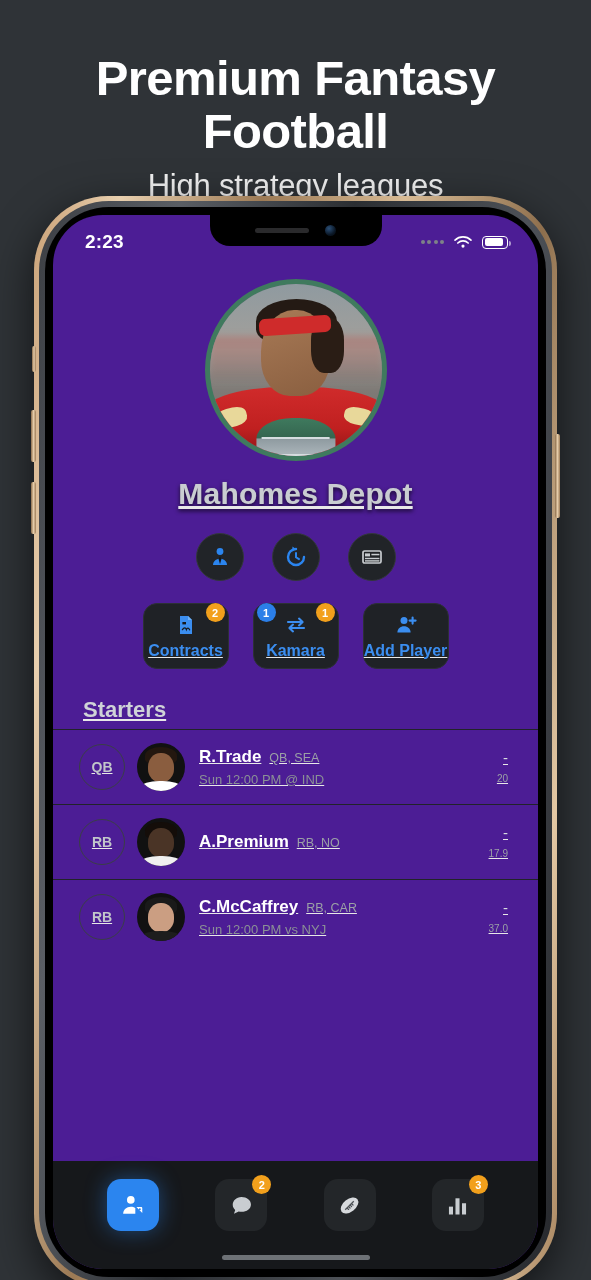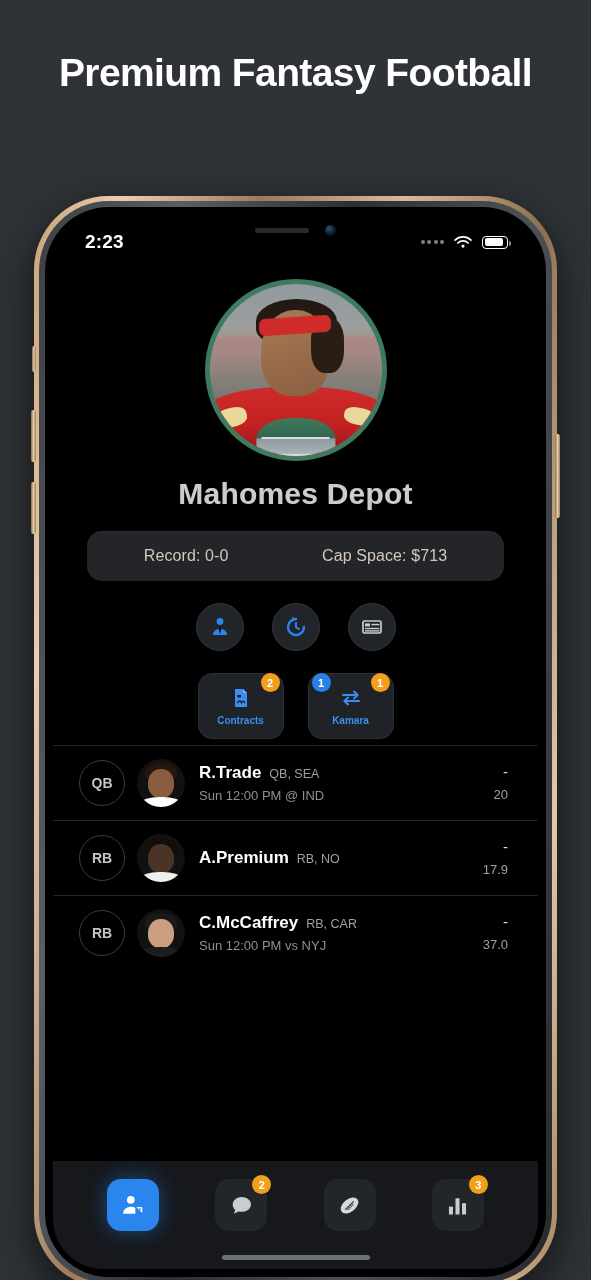--- a/index.html
+++ b/index.html
@@ -6,21 +6,21 @@
   html, body {
     width:591px; height:1280px;
     background:#2f3337;
     font-family:"Liberation Sans", sans-serif;
     overflow:hidden;
   }
 
   
   .promo { padding-top:52px; text-align:center; }
   .promo-title {
-    font-size:39px; font-weight:bold; color:#ffffff;
+    font-size:49px; font-weight:bold; color:#ffffff;
     letter-spacing:-0.6px; line-height:1.08;
   }
   .promo-sub {
     font-size:31px; font-weight:400; color:#f2f2f2;
     margin-top:10px; letter-spacing:-0.2px;
   }
 
   
   .phone-wrap { position:absolute; left:34px; top:196px; width:523px; height:1092px; }
   .phone-frame {
@@ -33,21 +33,21 @@
     position:absolute; left:5px; top:5px; right:5px; bottom:5px;
     border-radius:70px;
     background:linear-gradient(100deg,#3c3f44 0%,#5a5e64 20%,#2b2e32 45%,#4d5157 70%,#26282c 100%);
   }
   .phone-bezel {
     position:absolute; left:11px; top:11px; right:11px; bottom:11px;
     border-radius:64px; background:#000;
   }
   .screen {
     position:absolute; left:19px; top:19px; right:19px; bottom:19px;
-    border-radius:50px; background:#000000; overflow:hidden;
+    border-radius:50px; background:#4c1d95; overflow:hidden;
   }
 
   
   .btn-side { position:absolute; background:linear-gradient(90deg,#8b6c4a,#e5cba8,#9d7c58); border-radius:2px; }
   .btn-silent { left:-2px; top:150px; width:4px; height:26px; }
   .btn-volup  { left:-3px; top:214px; width:5px; height:52px; }
   .btn-voldn  { left:-3px; top:286px; width:5px; height:52px; }
   .btn-power  { right:-3px; top:238px; width:5px; height:84px; }
 
   
@@ -74,21 +74,21 @@
   .notch {
     position:absolute; left:50%; transform:translateX(-50%); top:0;
     width:172px; height:31px; background:#000;
     border-radius:0 0 20px 20px; z-index:8;
     display:flex; align-items:center; justify-content:center; gap:16px;
   }
   .speaker { width:54px; height:5px; background:#2a2a2c; border-radius:3px; }
   .camera { width:11px; height:11px; border-radius:50%; background:radial-gradient(circle at 36% 32%,#2b4f77,#0a1624 62%,#05080d); }
 
   
-  .app { padding:0 0 0 0; color:#e8e8e8; }
+  .app { padding:0 0 0 0; color:#e8e8e8;text-decoration:underline; }
 
   .avatar-wrap { display:flex; justify-content:center; margin-top:16px; }
   .avatar {
     width:182px; height:182px; border-radius:50%;
     border:5px solid #3f7a5e; position:relative; overflow:hidden;
     background:#5a6b71;
   }
   .av-sky  { position:absolute; inset:0; background:linear-gradient(180deg,#8f9aa0 0%,#a4a09a 38%,#7e7a76 62%,#6d6a68 100%); }
   .av-crowd{ position:absolute; left:0; right:0; top:30%; height:26%; background:linear-gradient(180deg,rgba(180,110,105,.55),rgba(120,95,95,.2)); filter:blur(3px); }
   .av-body {
@@ -149,21 +149,21 @@
   }
   .circ-btn svg { width:24px; height:24px; }
 
   .action-row { display:flex; justify-content:center; gap:24px; margin-top:22px; }
   .action-card {
     position:relative; width:86px; height:66px; border-radius:14px;
     background:#1f2226; border:1px solid #2c3035;
     display:flex; flex-direction:column; align-items:center; justify-content:center; gap:5px;
   }
   .action-card svg { width:24px; height:24px; }
-  .action-label { font-size:10px; font-weight:bold; color:#3b8ef0; }
+  .action-label { font-size:16px; font-weight:bold; color:#3b8ef0; }
   .badge {
     position:absolute; width:19px; height:19px; border-radius:50%;
     font-size:11px; font-weight:bold; color:#fff;
     display:flex; align-items:center; justify-content:center;
   }
   .badge-orange { background:#f2a01c; }
   .badge-blue { background:#2b7fe8; }
   .badge-tr { top:-1px; right:3px; }
   .badge-tl { top:-1px; left:3px; }
 
@@ -189,21 +189,21 @@
   .ph-face { position:absolute; left:22%; top:20%; width:56%; height:62%; border-radius:46% 46% 44% 44%; }
   .ph-hair { position:absolute; left:16%; top:8%; width:68%; height:36%; border-radius:50% 50% 28% 28%; }
   .ph-shoulder { position:absolute; left:8%; bottom:-6%; width:84%; height:26%; border-radius:46% 46% 0 0; background:#e9e9e9; }
   .p-info { margin-left:14px; flex:1 1 auto; min-width:0; }
   .p-line1 { display:flex; align-items:baseline; gap:8px; }
   .p-name { font-size:17px; font-weight:bold; color:#ffffff; }
   .p-meta { font-size:12.5px; color:#9ba0a6; }
   .p-game { font-size:13px; color:#8b9096; margin-top:5px; }
   .p-score { text-align:right; flex:0 0 auto; }
   .p-dash { font-size:15px; color:#d8dcdf; line-height:1; }
-  .p-proj { font-size:13px; color:#9ba0a6; margin-top:8px; }
+  .p-proj { font-size:10px; color:#9ba0a6; margin-top:8px; }
 
   
   .tabbar {
     position:absolute; left:0; right:0; bottom:0; height:108px;
     background:#16181b; display:flex; align-items:flex-start;
     justify-content:space-around; padding:18px 26px 0;
   }
   .tab-btn {
     position:relative; width:52px; height:52px; border-radius:14px;
     background:#232629; display:flex; align-items:center; justify-content:center;
@@ -219,20 +219,21 @@
   .home-indicator {
     position:absolute; left:50%; transform:translateX(-50%); bottom:9px;
     width:148px; height:5px; border-radius:3px; background:#6d7176;
   }
 </style>
 </head>
 <body>
 
 <div class="promo">
   <div class="promo-title">Premium Fantasy Football</div>
+  <div class="promo-sub">High strategy leagues</div>
 </div>
 
 <div class="phone-wrap">
   <div class="phone-frame"></div>
   <div class="phone-frame2"></div>
   <div class="btn-side btn-silent"></div>
   <div class="btn-side btn-volup"></div>
   <div class="btn-side btn-voldn"></div>
   <div class="btn-side btn-power"></div>
   <div class="phone-bezel"></div>
@@ -277,24 +278,20 @@
           <div class="av-head"></div>
           <div class="av-hair2"></div>
           <div class="av-band"></div>
           <div class="av-helmet"></div>
           <div class="av-mask"></div>
         </div>
       </div>
 
       <div class="team-name">Mahomes Depot</div>
 
-      <div class="stats-bar">
-        <div class="stat-item">Record: 0-0</div>
-        <div class="stat-item">Cap Space: $713</div>
-      </div>
 
       <div class="circle-row">
         <div class="circ-btn">
           <svg viewBox="0 0 24 24">
             <circle cx="12" cy="6.5" r="3.4" fill="#2b85ef"></circle>
             <path d="M5 20c0-3.6 3.1-6.2 7-6.2s7 2.6 7 6.2z" fill="#2b85ef"></path>
             <path d="M12 11.6l1.5 2.2-1.5 5.4-1.5-5.4z" fill="#13161a"></path>
           </svg>
         </div>
         <div class="circ-btn">
@@ -331,23 +328,32 @@
         <div class="action-card">
           <span class="badge badge-blue badge-tl">1</span>
           <span class="badge badge-orange badge-tr">1</span>
           <svg viewBox="0 0 24 24">
             <path d="M4 9h14M15 5.6L18.6 9 15 12.4" stroke="#3b8ef0" stroke-width="2.1" fill="none" stroke-linecap="round" stroke-linejoin="round"></path>
             <path d="M20 15H6M9 11.6L5.4 15 9 18.4" stroke="#3b8ef0" stroke-width="2.1" fill="none" stroke-linecap="round" stroke-linejoin="round"></path>
           </svg>
           <span class="action-label">Kamara</span>
         </div>
 
-
-      </div>
-
+        <div class="action-card">
+          <svg viewBox="0 0 24 24">
+            <circle cx="10" cy="7.4" r="3.5" fill="#3b8ef0"></circle>
+            <path d="M3.4 19.4c0-3.7 3-6.2 6.6-6.2s6.6 2.5 6.6 6.2z" fill="#3b8ef0"></path>
+            <path d="M18.6 4.6v6M15.6 7.6h6" stroke="#3b8ef0" stroke-width="2.1" stroke-linecap="round"></path>
+          </svg>
+          <span class="action-label">Add Player</span>
+        </div>
+
+      </div>
+
+      <div class="section-title">Starters</div>
 
       <div class="player-list">
 
         <div class="player-row">
           <div class="pos-badge">QB</div>
           <div class="p-photo">
             <div class="ph-hair" style="background:#23170f"></div>
             <div class="ph-face" style="background:#8a5d3f"></div>
             <div class="ph-shoulder" style="background:#ffffff"></div>
           </div>

